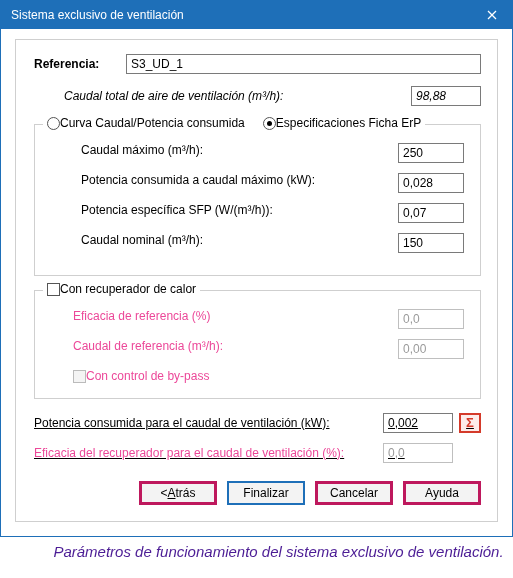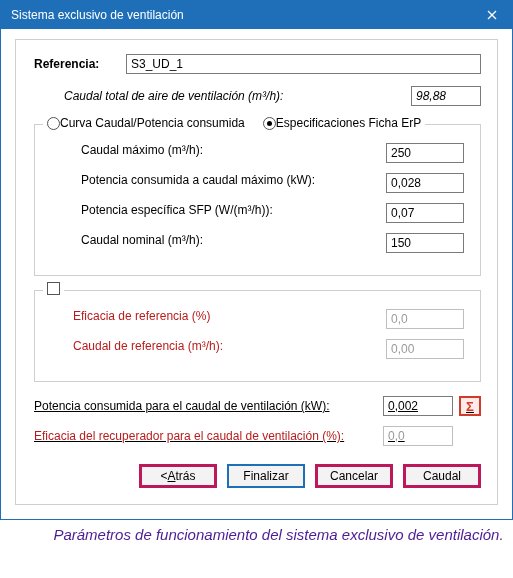--- a/index.html
+++ b/index.html
@@ -94,30 +94,30 @@
   }
   .radio-dot { border-radius: 50%; }
   .radio-dot.on::after {
     content: "";
     width: 5px; height: 5px;
     background: #000;
     border-radius: 50%;
   }
   .check-box { border-radius: 0; }
   .check-box.disabled { border-color: #bbb; background: #f4f4f4; }
-  .disabled-text { color: #b91c1c; }
+  .disabled-text { color: #ec4899; }
 
   .spec-row {
     display: flex;
     padding-left: 30px;
     margin: 6px 0 10px 0;
     gap: 36px;
   }
   .spec-row .lbl { flex: 1; }
-  .val-md { width: 78px; margin-left: 32px; }
+  .val-md { width: 66px; margin-left: 32px; }
 
   .recov .spec-row { padding-left: 22px; }
   .recov .sub-check { padding-left: 22px; margin-top: 4px; }
 
   .pot-row {
     display: flex;
     align-items: center;
     margin: 4px 0 10px 0;
     text-decoration: underline;
   }
@@ -221,30 +221,37 @@
         <div class="spec-row">
           <span class="lbl">Caudal nominal (m³/h):</span>
           <input type="text" class="val-md" value="150" style="">
         </div>
       </fieldset>
 
       <fieldset class="group recov">
         <div class="legend">
           <span class="check">
             <span class="check-box"></span>
+            <span>Con recuperador de calor</span>
           </span>
         </div>
 
         <div class="spec-row">
           <span class="lbl disabled-text">Eficacia de referencia (%)</span>
           <input type="text" class="val-md ro" readonly="" value="0,0" style="">
         </div>
         <div class="spec-row">
           <span class="lbl disabled-text">Caudal de referencia (m³/h):</span>
           <input type="text" class="val-md ro" readonly="" value="0,00" style="">
+        </div>
+        <div class="sub-check">
+          <span class="check disabled-text">
+            <span class="check-box disabled"></span>
+            <span>Con control de by-pass</span>
+          </span>
         </div>
       </fieldset>
 
       <div class="pot-row">
         <span class="lbl">Potencia consumida para el caudal de ventilación (kW):</span>
         <input type="text" class="val-sm" value="0,002" style="">
         <span class="sigma-btn">
           <span>Σ</span>
         </span>
       </div>
@@ -256,21 +263,21 @@
 
       <div class="button-row">
         <span class="btn">&lt; <span class="u">A</span>trás</span>
         <span class="btn default">
             <span>Finalizar</span>
           </span>
         <span class="btn">
             <span>Cancelar</span>
           </span>
         <span class="btn">
-            <span>Caudal</span>
+            <span>Ayuda</span>
           </span>
       </div>
 
     </div>
   </div>
 </div>
 
 <div class="caption">Parámetros de funcionamiento del sistema exclusivo de ventilación.</div>
 
 </body></html>

